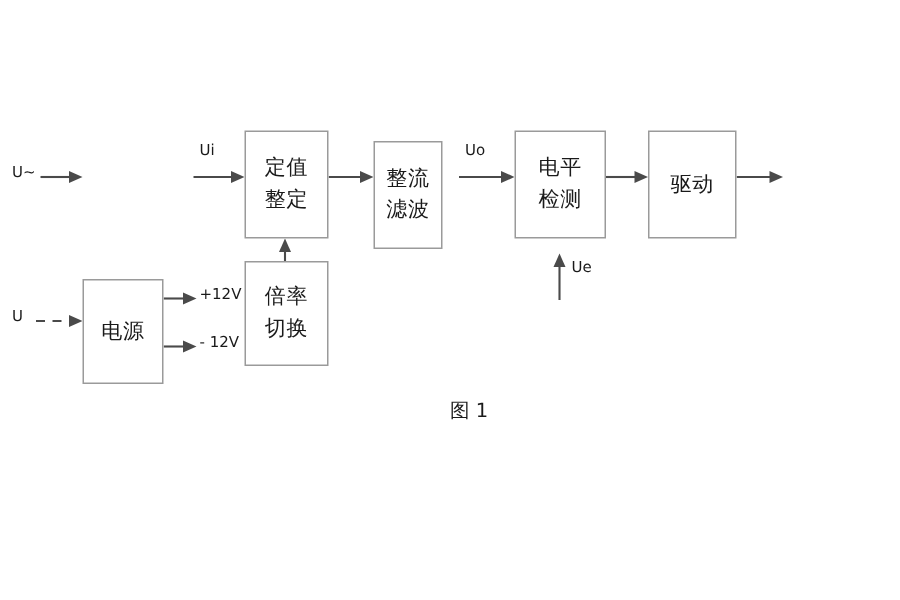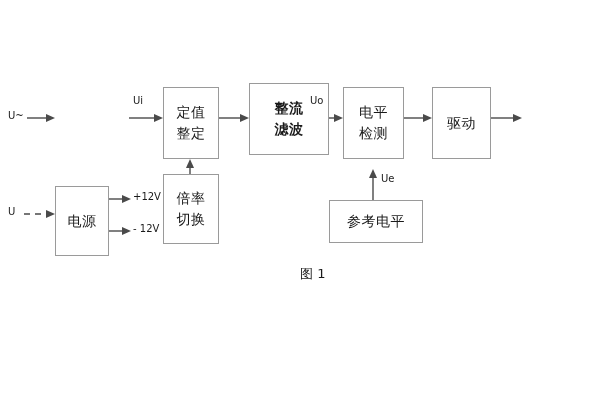--- a/index.html
+++ b/index.html
@@ -98,21 +98,21 @@
     <line x1="373" y1="200" x2="373" y2="178"></line>
     <polygon class="head" points="373,169 369,178 377,178"></polygon>
   </svg>
 
 
   <div class="blk" style="left:163px; top:87px; width:56px; height:72px;">
     <span class="ln">定值</span>
     <span class="ln">整定</span>
   </div>
 
-  <div class="blk" style="left:249px; top:83px; width:80px; height:72px;font-weight:bold;">
+  <div class="blk" style="left:249px; top:94px; width:46px; height:72px;">
     <span class="ln">整流</span>
     <span class="ln">滤波</span>
   </div>
 
   <div class="blk" style="left:343px; top:87px; width:61px; height:72px;">
     <span class="ln">电平</span>
     <span class="ln">检测</span>
   </div>
 
   <div class="blk one-line" style="left:432px; top:87px; width:59px; height:72px;">
@@ -122,23 +122,20 @@
 
   <div class="blk one-line" style="left:55px; top:186px; width:54px; height:70px;justify-content:center;">
     <span class="ln">电源</span>
   </div>
 
   <div class="blk" style="left:163px; top:174px; width:56px; height:70px;">
     <span class="ln">倍率</span>
     <span class="ln">切换</span>
   </div>
 
-  <div class="blk one-line" style="left:329px; top:200px; width:94px; height:43px;">
-    <span class="ln">参考电平</span>
-  </div>
 
   <div class="lbl big" style="left:8px; top:111px;">U~</div>
 
   <div class="lbl big" style="left:8px; top:207px;">U</div>
 
   <div class="lbl big" style="left:133px; top:96px;">Ui</div>
 
   <div class="lbl big" style="left:310px; top:96px;">Uo</div>
 
   <div class="lbl big" style="left:381px; top:174px;">Ue</div>

